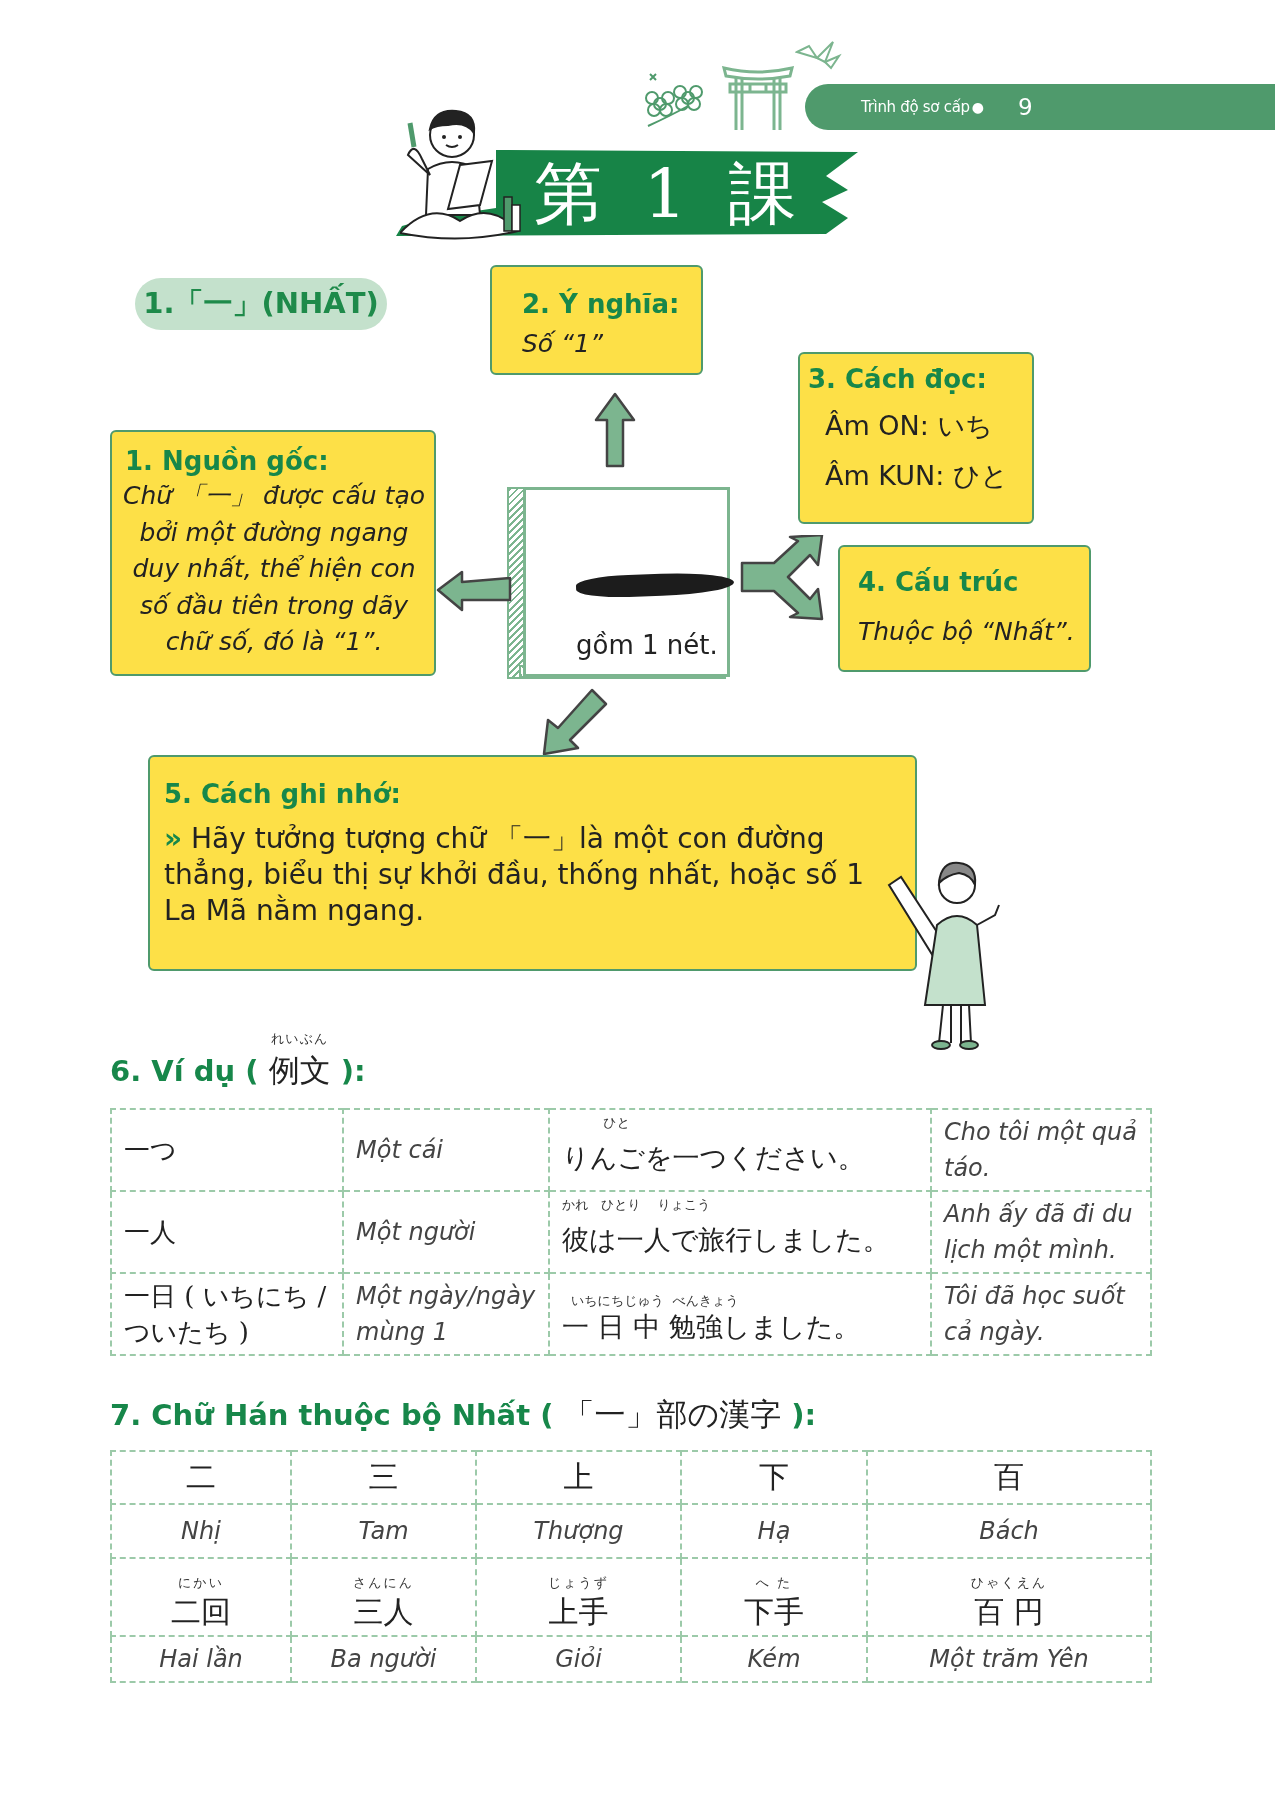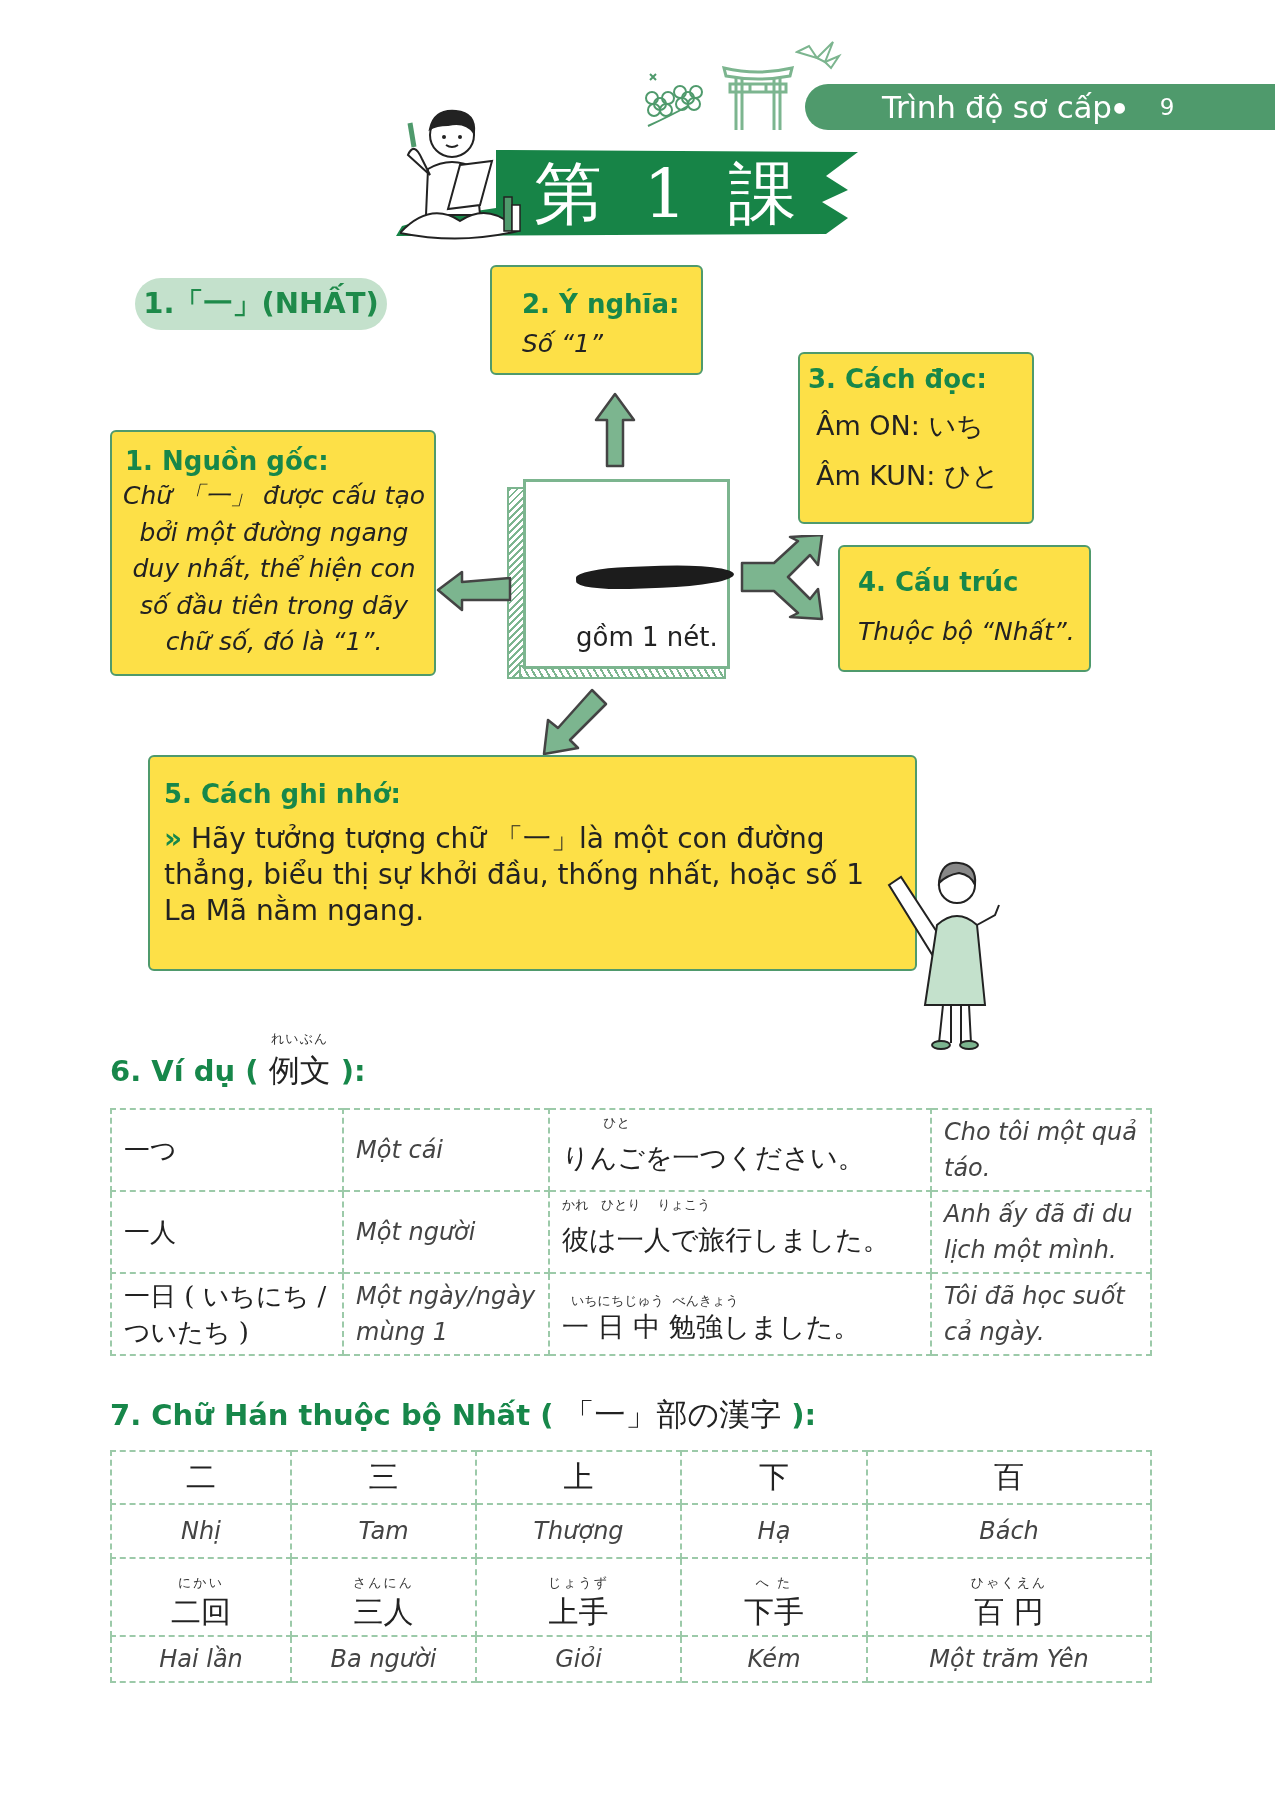--- a/index.html
+++ b/index.html
@@ -4,21 +4,21 @@
 <style>
   * { box-sizing: border-box; margin: 0; padding: 0; }
   html, body { width: 1275px; height: 1803px; background: #ffffff; overflow: hidden; }
   body { position: relative; font-family: "DejaVu Sans", sans-serif; color: #222; }
 
   .abs { position: absolute; }
 
   
   .header-bar { position: absolute; left: 805px; top: 84px; width: 470px; height: 46px;
     background: #4f9a6c; border-radius: 23px 0 0 23px; color: #fff; display: flex; align-items: center; }
-  .header-bar .level { font-size: 31px; margin-left: 77px; letter-spacing: -0.3px; }
+  .header-bar .level { font-size: 15px; margin-left: 56px; letter-spacing: -0.3px; }
   .header-bar .dot { font-size: 14px; margin-left: 2px; }
   .header-bar .page { font-size: 23px; margin-left: 34px; }
 
   
   .banner { position: absolute; left: 396px; top: 148px; width: 462px; height: 90px; }
   .banner-title { position: absolute; left: 138px; top: 6px; font-family: "DejaVu Serif", serif;
     font-size: 68px; color: #fff; letter-spacing: 10px; white-space: nowrap; line-height: 80px; }
 
   
   .kanji-pill { position: absolute; left: 135px; top: 278px; width: 252px; height: 52px;
@@ -26,33 +26,33 @@
     color: #1e8a4a; font-weight: bold; font-size: 29px; white-space: nowrap; }
 
   
   .box { position: absolute; border: 2.5px solid #4f9a6c; border-radius: 6px; background: #fde047; }
   .box .title { color: #17874a; font-weight: bold; font-size: 26px; white-space: nowrap; }
   .box .body { font-size: 25px; color: #222; }
 
   #box2 { left: 490px; top: 265px; width: 213px; height: 110px; padding: 22px 0 0 30px; }
   #box2 .body { margin-top: 10px; font-style: italic; }
   #box3 { left: 798px; top: 352px; width: 236px; height: 172px; padding: 10px 0 0 8px; }
-  #box3 .line { font-size: 27px; margin-top: 14px; margin-left: 8px; white-space: nowrap; }
+  #box3 .line { font-size: 27px; margin-top: 14px; margin-left: 17px; white-space: nowrap; }
   #box1 { left: 110px; top: 430px; width: 326px; height: 246px; padding: 14px 6px 0 8px; }
   #box1 .title { margin-left: 5px; }
   #box1 .body { font-style: italic; text-align: center; line-height: 36.5px; font-size: 25px; margin-top: 2px; }
   #box4 { left: 838px; top: 545px; width: 253px; height: 127px; padding: 20px 0 0 18px; }
   #box4 .body { font-style: italic; margin-top: 20px; }
   #box5 { left: 148px; top: 755px; width: 769px; height: 216px; padding: 22px 0 0 14px; }
   #box5 .body { font-size: 28px; line-height: 36px; margin-top: 12px; width: 720px; }
   #box5 .raquo { color: #17874a; font-weight: bold; }
 
   
   .card { position: absolute; left: 505px; top: 475px; width: 225px; height: 205px; }
-  .card-face { position: absolute; left: 18px; top: 4px; width: 207px; height: 190px; background: #fff;
+  .card-face { position: absolute; left: 18px; top: 12px; width: 207px; height: 190px; background: #fff;
     border: 3px solid #7cb58f; }
   .card-side { position: absolute; left: 2px; top: 12px; width: 18px; height: 192px;
     background: repeating-linear-gradient(135deg, #7cb58f 0 2px, #fff 2px 5px); border: 2px solid #7cb58f; }
   .card-bottom { position: absolute; left: 14px; top: 190px; width: 207px; height: 14px;
     background: repeating-linear-gradient(60deg, #7cb58f 0 2px, #fff 2px 6px); border: 2px solid #7cb58f; }
   .stroke { position: absolute; left: 50px; top: 84px; width: 158px; height: 22px; background: #1c1c1c;
     border-radius: 40% 55% 55% 40% / 50% 60% 60% 50%; transform: rotate(-2deg); }
   .card-caption { position: absolute; left: 50px; top: 140px; font-size: 26px; color: #222; white-space: nowrap; }
 
   

